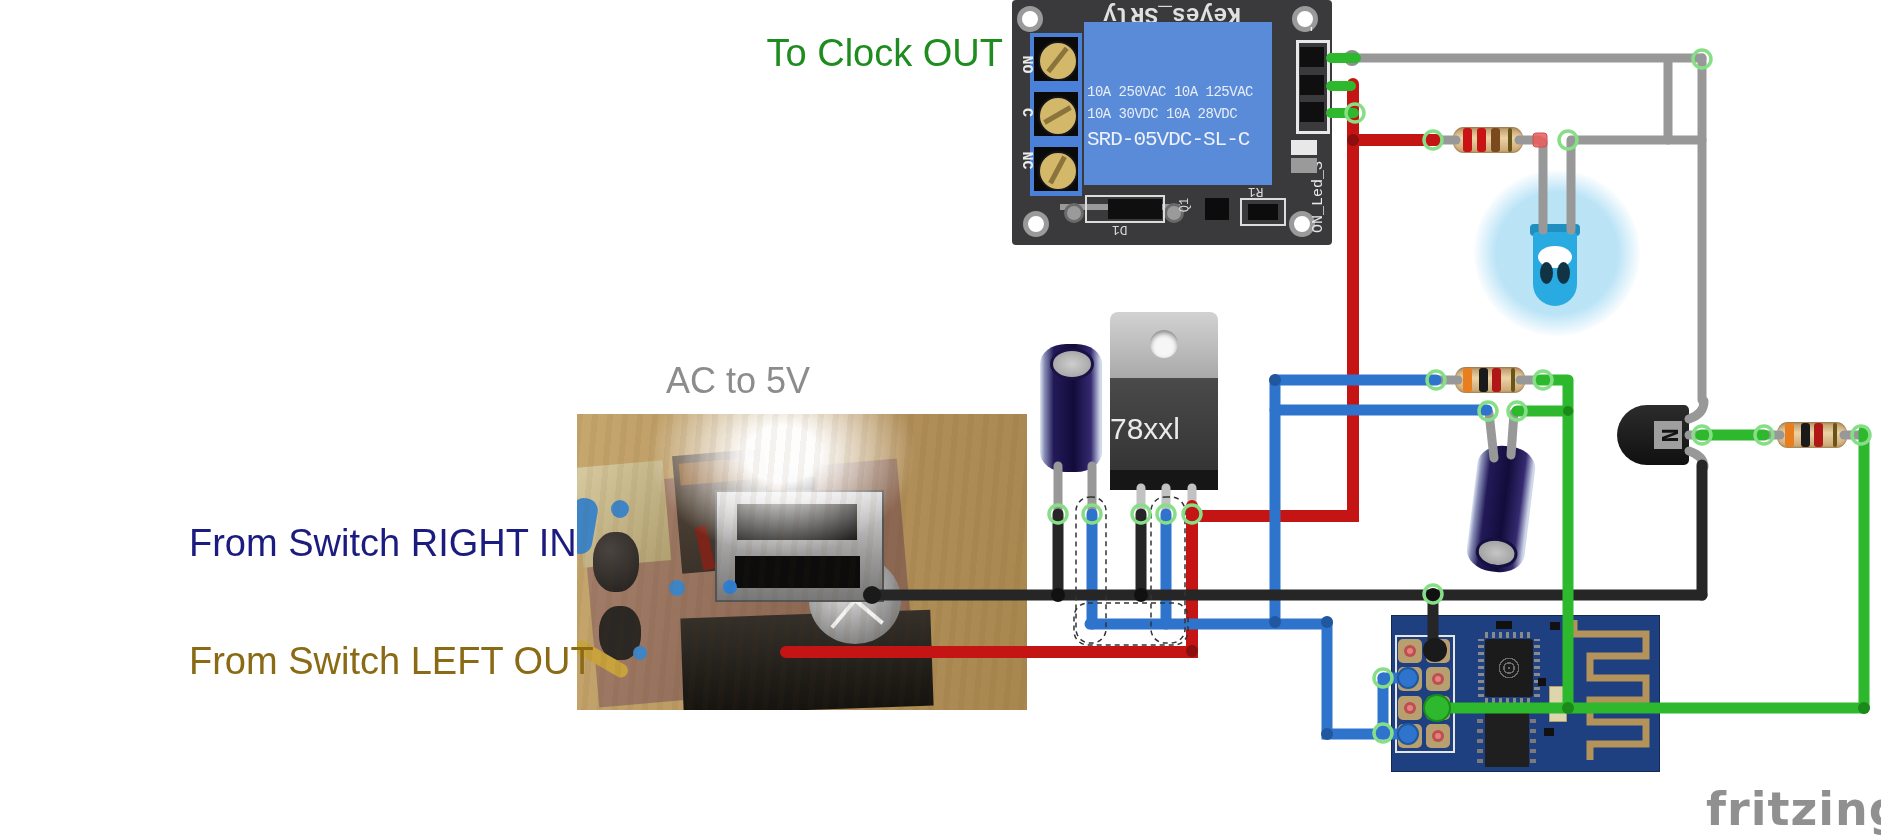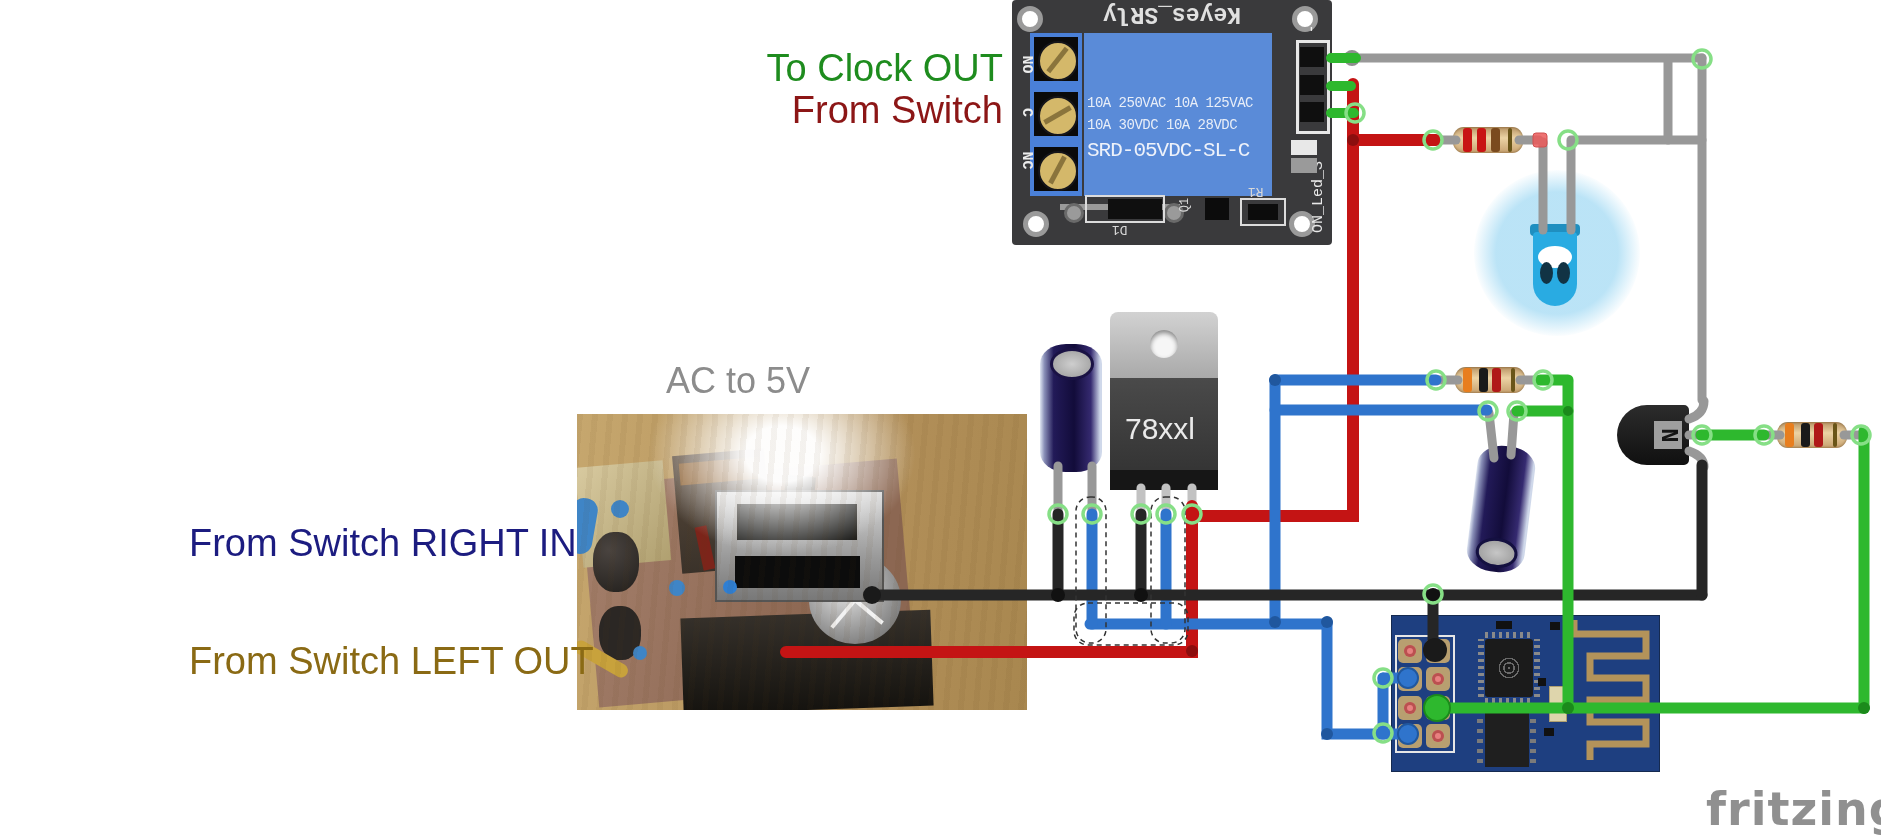--- a/index.html
+++ b/index.html
@@ -49,22 +49,21 @@
                      display:flex;align-items:center;justify-content:center;}
   #transistor .glyph span{transform:rotate(90deg);font-family:"Liberation Mono",monospace;font-weight:bold;font-size:24px;color:#151515;}
   #watermark{position:absolute;left:1706px;top:782px;font-size:46px;font-weight:bold;letter-spacing:1px;
              font-family:"DejaVu Sans",sans-serif;z-index:6;}
 </style>
 </head>
 <body>
 
 <div id="canvas">
 
-  <div class="lbl ralign" style="top: 47px; color: rgb(30, 140, 30);">To Clock OUT</div>
-  <div class="lbl ralign" style="top: 89px; color: rgb(140, 22, 22);">From Switch</div>
+  <div class="lbl ralign" style="top: 32px; color: rgb(30, 140, 30);">To Clock OUT</div>
   <div class="lbl" style="left: 666px; top: 360px; font-size: 36px; color: rgb(140, 140, 140);">AC to 5V</div>
   <div class="lbl" style="left: 189px; top: 522px; color: rgb(28, 28, 128);">From Switch RIGHT IN</div>
   <div class="lbl" style="left: 189px; top: 640px; color: rgb(138, 106, 20);">From Switch LEFT OUT</div>
   <div id="watermark" style="color: rgb(144, 144, 144);">fritzing</div>
 
   <div id="photo">
     <div class="shape" style="left:12px;top:58px;width:318px;height:222px;transform:rotate(-5deg);background:linear-gradient(115deg,#a5806c,#8c6752 70%);"></div>
     <div class="shape" style="left:2px;top:50px;width:88px;height:100px;transform:rotate(-5deg);background:linear-gradient(135deg,#d8caa0,#b0a070);"></div>
     <div class="shape" style="left:100px;top:38px;width:92px;height:118px;transform:rotate(-5deg);background:linear-gradient(#59493a,#3a322a);">
       <div style="position:absolute;left:6px;top:8px;right:6px;height:22px;background:#a06a30;opacity:.75;"></div>
@@ -112,21 +111,21 @@
           <div class="slash" style="transform:rotate(60deg);"></div>
         </div>
       <div class="screw" style="left:8px;top:118px;">
           <div class="slash" style="transform:rotate(28deg);"></div>
         </div>
     </div>
     <div class="term-label" style="top:56px;">NO</div>
     <div class="term-label" style="top:104px;">C</div>
     <div class="term-label" style="top:152px;">NC</div>
 
-    <div class="abs" style="left:72px;top:33px;width:188px;height:163px;background:#5a8bd8;">
+    <div class="abs" style="left:72px;top:22px;width:188px;height:163px;background:#5a8bd8;">
       <div class="abs relay-mono" style="left:3px;top:62px;font-size:14px;color:#e8eef8;white-space:nowrap;letter-spacing:-.5px;">10A 250VAC 10A 125VAC</div>
       <div class="abs relay-mono" style="left:3px;top:84px;font-size:14px;color:#e8eef8;white-space:nowrap;letter-spacing:-.5px;">10A 30VDC  10A  28VDC</div>
       <div class="abs relay-mono" style="left:3px;top:106px;font-size:21px;color:#eef2fa;white-space:nowrap;letter-spacing:-1px;">SRD-05VDC-SL-C</div>
     </div>
 
     <div class="abs" style="left:284px;top:40px;width:34px;height:94px;border:3px solid #e8e8e8;box-sizing:border-box;background:#3a3a3c;"></div>
     <div class="abs" style="left:288px;top:47px;width:24px;height:20px;background:#0f0f0f;"></div>
     <div class="abs" style="left:288px;top:75px;width:24px;height:20px;background:#0f0f0f;"></div>
     <div class="abs" style="left:288px;top:102px;width:24px;height:20px;background:#0f0f0f;"></div>
     <div class="abs" style="left:297px;top:20px;color:#f0f0f0;font-size:16px;transform:rotate(90deg);">-</div>
@@ -146,21 +145,21 @@
     <div class="abs relay-mono" style="left:236px;top:184px;font-size:13px;color:#d8d8d8;transform:rotate(180deg);">R1</div>
     <div class="abs" style="left:228px;top:198px;width:46px;height:28px;border:2px solid #dcdcdc;box-sizing:border-box;"></div>
     <div class="abs" style="left:236px;top:204px;width:30px;height:16px;background:#0c0c0c;"></div>
   </div>
 
   <div id="regulator">
     <div class="abs" style="left:0;top:0;width:108px;height:68px;background:linear-gradient(#d2d2d2,#a8a8a8);border-radius:8px 8px 0 0;">
       <div class="abs" style="left:40px;top:18px;width:28px;height:28px;border-radius:50%;background:#f6f6f6;box-shadow:inset 0 3px 5px rgba(0,0,0,.45);"></div>
     </div>
     <div class="abs" style="left:0;top:66px;width:108px;height:112px;background:linear-gradient(#4a4a4a,#303030);">
-      <div class="abs" style="left:0;top:34px;width:100px;text-align:center;font-size:30px;color:#eaeaea;">78xxl</div>
+      <div class="abs" style="left:0;top:34px;width:100px;text-align:left;font-size:30px;color:#eaeaea;">78xxl</div>
       <div class="abs" style="left:0;top:92px;width:108px;height:20px;background:#161616;"></div>
     </div>
   </div>
 
   <div class="ecap" style="left:1040px;top:344px;width:62px;height:128px;">
     <div class="abs" style="left:10px;top:4px;width:44px;height:32px;border-radius:50%;background:radial-gradient(#cecece,#9a9a9a);border:3px solid #1a1244;box-sizing:border-box;"></div>
   </div>
   <div class="ecap" style="left:1472px;top:446px;width:58px;height:126px;transform:rotate(7deg);">
     <div class="abs" style="left:9px;top:92px;width:42px;height:30px;border-radius:50%;background:radial-gradient(#c6c6c6,#959595);border:3px solid #141040;box-sizing:border-box;"></div>
   </div>

